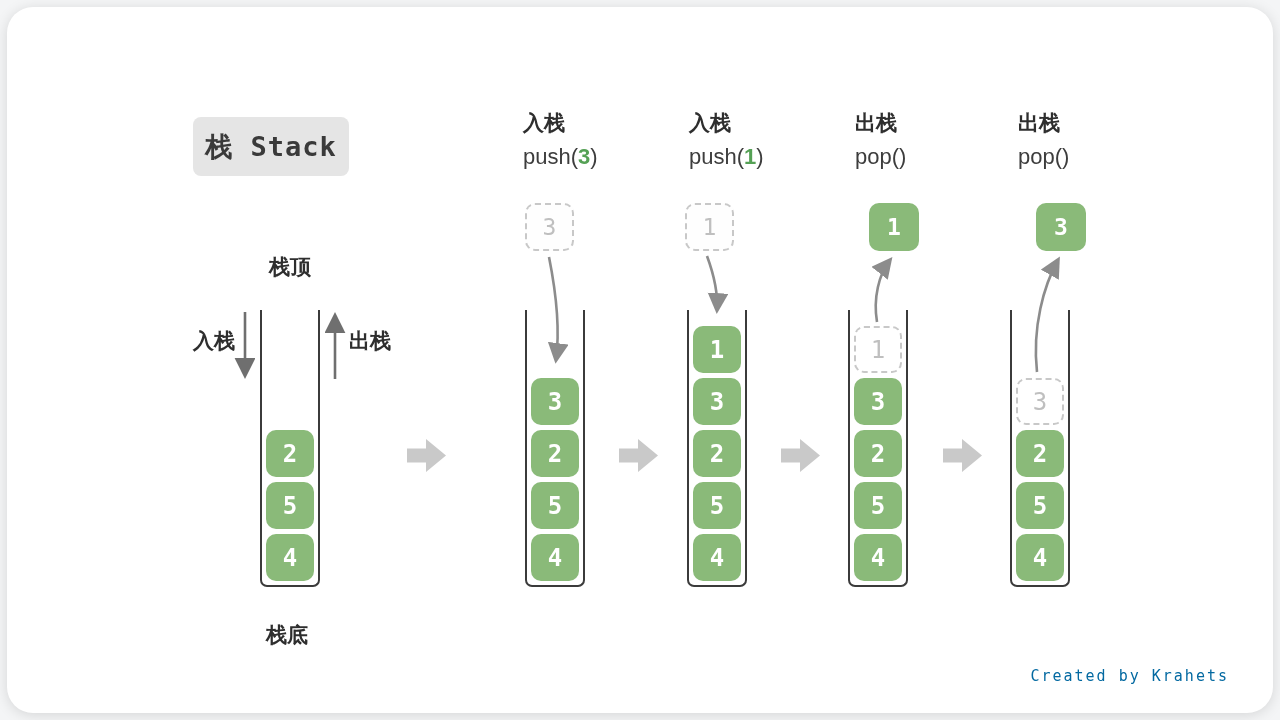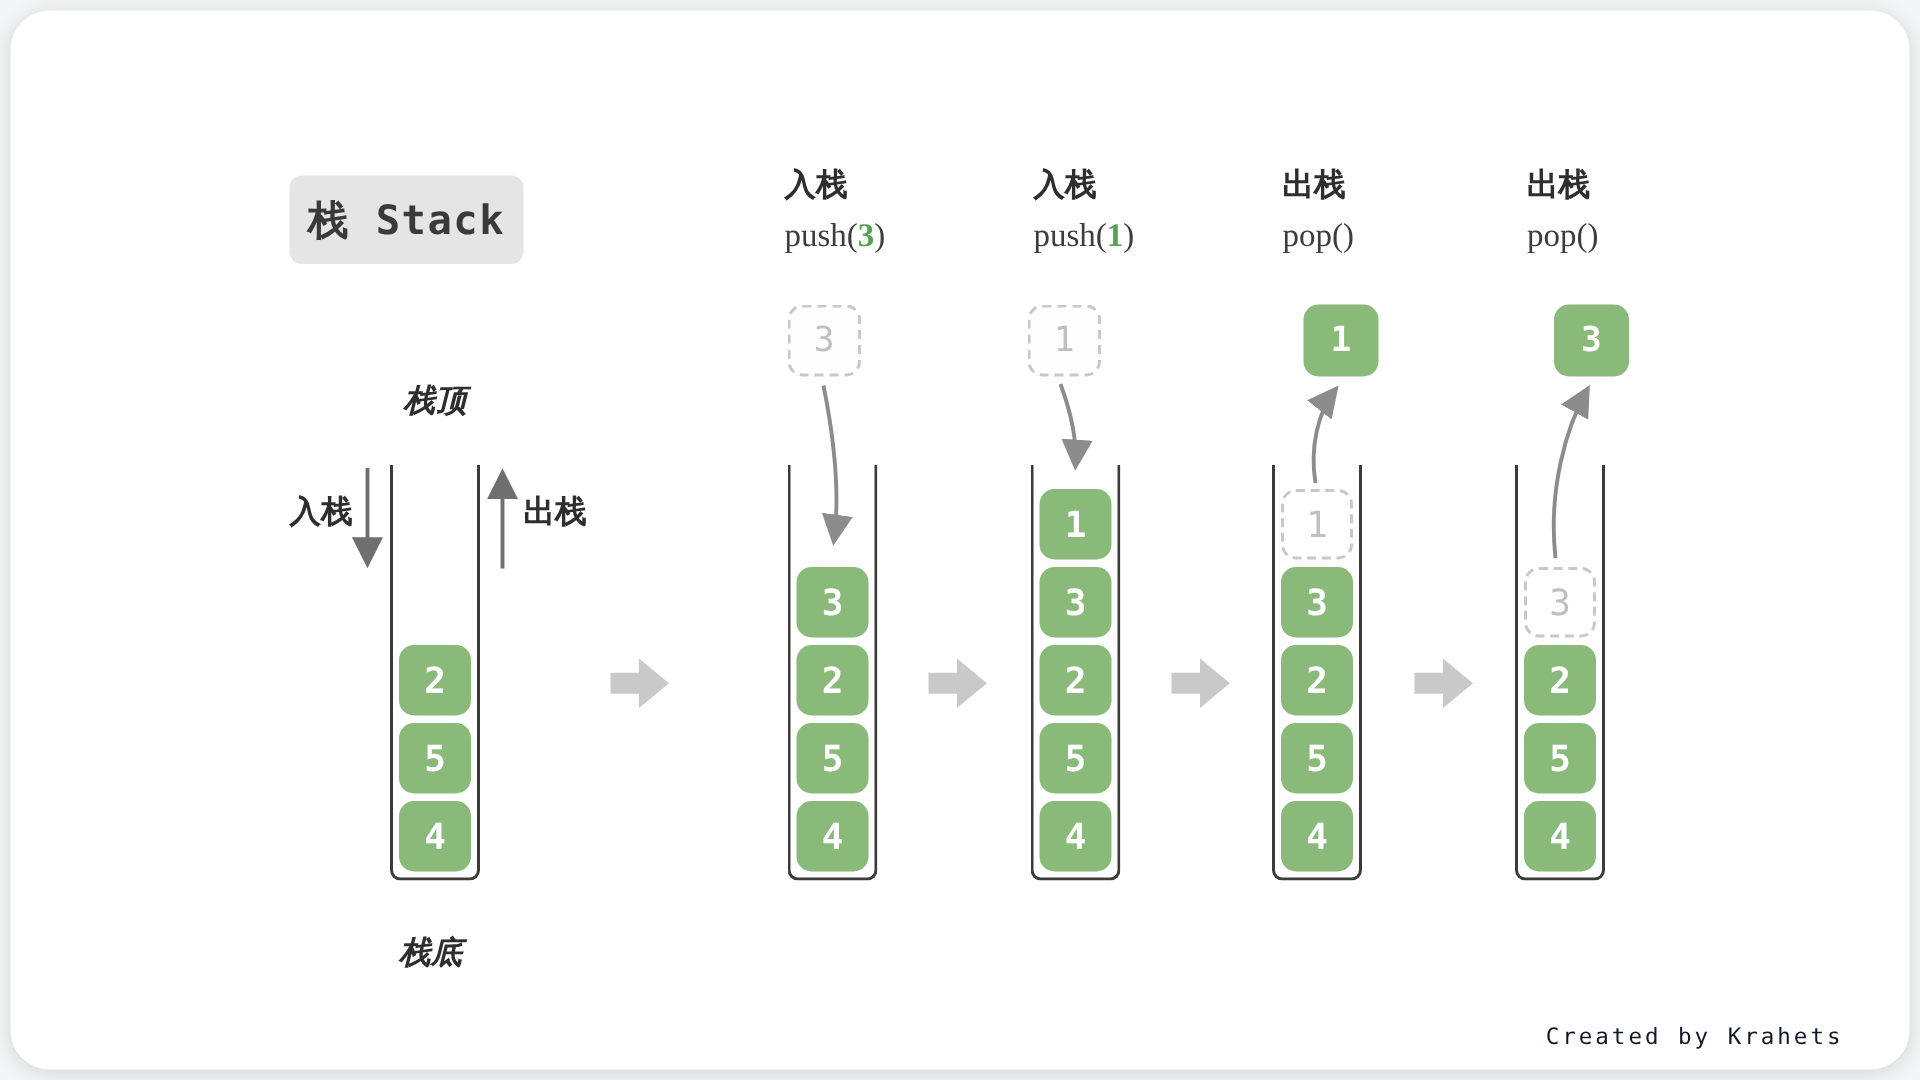--- a/index.html
+++ b/index.html
@@ -31,29 +31,29 @@
     display:flex; align-items:center; justify-content:center;
     font-family:"DejaVu Sans Mono","Liberation Mono",monospace;
     font-size:27px; font-weight:bold; color:#3a3a3a; letter-spacing:1px;
   }
   .col-header{ position:absolute; top:102px; }
   .col-header .op{
     font-size:21px; font-weight:bold; color:var(--ink,#2e2e2e); line-height:28px;
   }
   .col-header .code{
     margin-top:7px;
-    font-family:Liberation Serif, serif;
+    font-family:Liberation Sans, sans-serif;
     font-size:22px; font-weight:500; color:#3d3d3d; line-height:26px;
   }
   .col-header .code .arg{ color:var(--code-green,#55a155); font-weight:bold; }
 
   .lbl{
     position:absolute; font-size:21px; font-weight:bold; color:var(--ink,#2e2e2e);
   }
-  .lbl.centered{ width:100px; text-align:center;font-style:italic; }
+  .lbl.centered{ width:100px; text-align:center; }
 
   .stack{
     position:absolute; top:303px; width:60px; height:277px;
     border-left:2px solid var(--wall,#3b3b3b);
     border-right:2px solid var(--wall,#3b3b3b);
     border-bottom:2px solid var(--wall,#3b3b3b);
     border-radius:0 0 7px 7px;
     display:flex; flex-direction:column; justify-content:flex-end;
     gap:5px; padding:0 4px 4px 4px;
     background:#fff;
@@ -81,23 +81,23 @@
     color:var(--ghost-text,#bfbfbf); background:#fefefe;
   }
   .float-box.solid{
     background:var(--cell-green,#8aba79); color:#fff; font-weight:bold;
   }
   .overlay{
     position:absolute; left:0; top:0; width:1280px; height:720px;
     pointer-events:none;
   }
   .footer{
-    position:absolute; right:44px; top:675px;
+    position:absolute; right:44px; top:660px;
     font-family:"DejaVu Sans Mono","Liberation Mono",monospace;
-    font-size:15px; color:#0f172a; letter-spacing:2px;
+    font-size:15px; color:#0369a1; letter-spacing:2px;
   }
 </style>
 </head>
 <body>
 
 <div class="card">
 
   <div class="title-box">
     <span>栈 Stack</span>
   </div>

